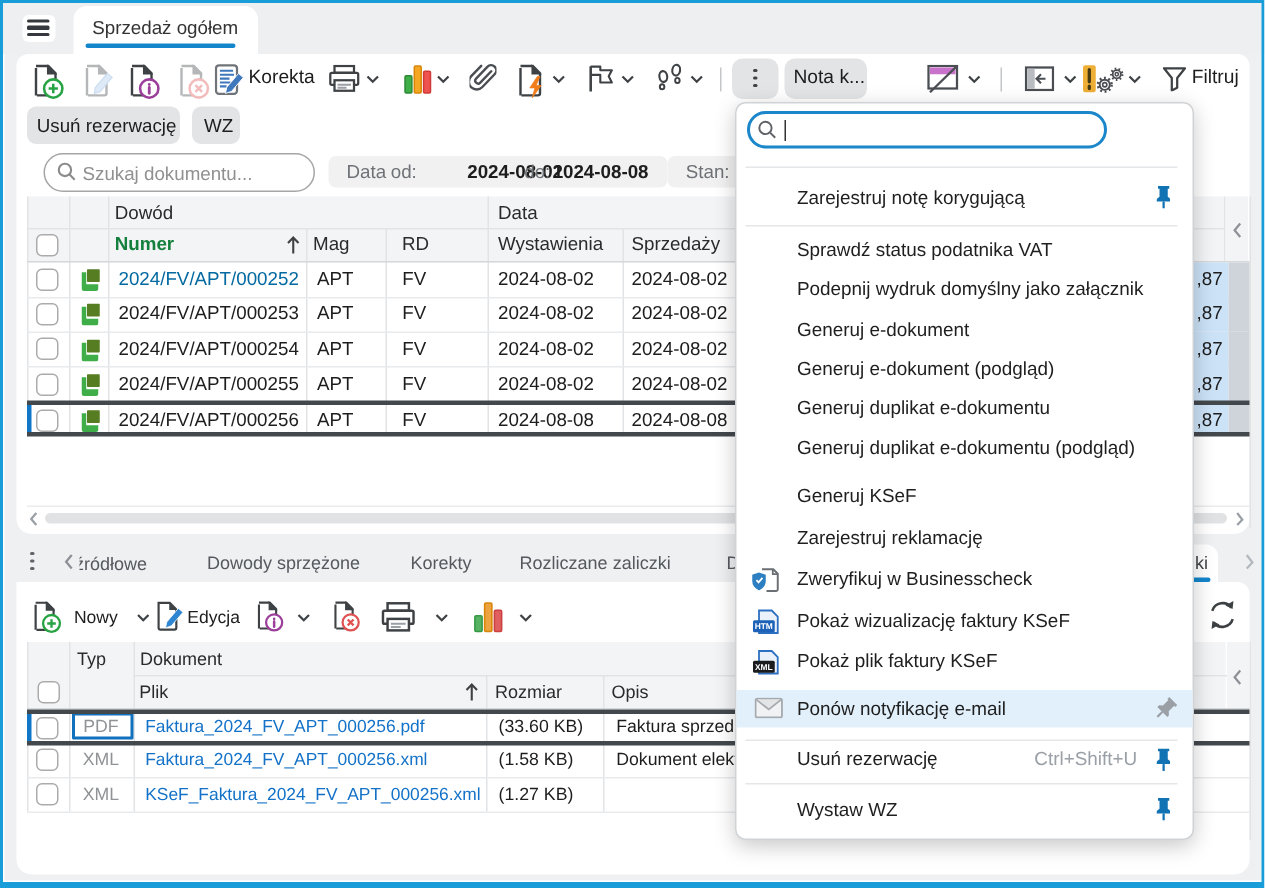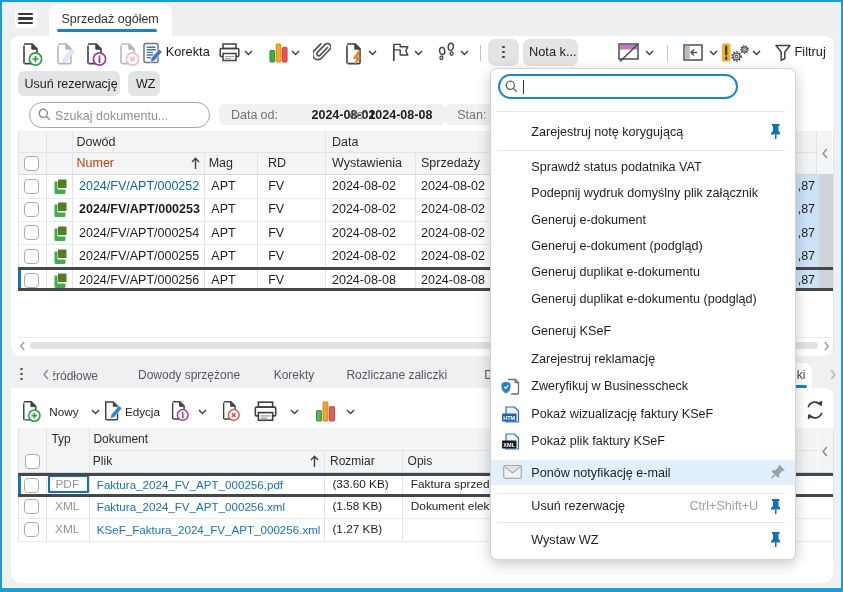--- a/index.html
+++ b/index.html
@@ -170,21 +170,21 @@
 <div style="left:18.3px;top:174px;width:814.5px;height:1.2px;background:#d5d7d9" class="abs "></div>
 <div style="left:18.3px;top:197.8px;width:814.5px;height:1px;background:#e8eaec" class="abs "></div>
 <div style="left:18.3px;top:221.1px;width:814.5px;height:1px;background:#e8eaec" class="abs "></div>
 <div style="left:18.3px;top:244.4px;width:814.5px;height:1px;background:#e8eaec" class="abs "></div>
 <div style="left:816.8px;top:131px;width:15.7px;height:43px;background:#f3f4f6" class="abs "></div>
 <svg class="abs" style="left:819.5px;top:147.5px" width="11" height="11" viewBox="0 0 11 11">
       <path d="M6.82 1L3.08 5.5l3.74 4.5" fill="none" stroke="#8d9196" stroke-width="1.5"></path>
     </svg>
 <div class="abs" style="left:76.5px;top:141.5px;transform:translateY(-50%);font-size:12.5px;color:#2b2b2b;font-weight:400;white-space:nowrap;line-height:1;">Dowód</div>
 <div class="abs" style="left:332px;top:141.5px;transform:translateY(-50%);font-size:12.5px;color:#2b2b2b;font-weight:400;white-space:nowrap;line-height:1;">Data</div>
-<div class="abs" style="left:76.5px;top:163px;transform:translateY(-50%);font-size:12.5px;color:#c2410c;font-weight:400;white-space:nowrap;line-height:1;">Numer</div>
+<div class="abs" style="left:76.5px;top:163px;transform:translateY(-50%);font-size:12.5px;color:#15803d;font-weight:700;white-space:nowrap;line-height:1;">Numer</div>
 <svg class="abs" style="left:190px;top:157px" width="11" height="13" viewBox="0 0 11 13">
       <path d="M5.5 12V1.5M2 5L5.5 1.3 9 5" fill="none" stroke="#3e4245" stroke-width="1.4"></path>
     </svg>
 <div class="abs" style="left:208.7px;top:163px;transform:translateY(-50%);font-size:12.5px;color:#2b2b2b;font-weight:400;white-space:nowrap;line-height:1;">Mag</div>
 <div class="abs" style="left:268px;top:163px;transform:translateY(-50%);font-size:12.5px;color:#2b2b2b;font-weight:400;white-space:nowrap;line-height:1;">RD</div>
 <div class="abs" style="left:332px;top:163px;transform:translateY(-50%);font-size:12.5px;color:#2b2b2b;font-weight:400;white-space:nowrap;line-height:1;">Wystawienia</div>
 <div class="abs" style="left:421px;top:163px;transform:translateY(-50%);font-size:12.5px;color:#2b2b2b;font-weight:400;white-space:nowrap;line-height:1;">Sprzedaży</div>
 <div style="left:24px;top:155.5px;width:15px;height:15px;border:1.6px solid #ababab;border-radius:4px;background:#fff;box-sizing:border-box" class="abs "></div>
 <div style="left:780px;top:174.5px;width:38.8px;height:23.3px;background:#cbe2f7" class="abs "></div>
 <div style="left:818.8px;top:174.5px;width:14px;height:23.3px;background:#ced4da" class="abs "></div>
@@ -202,21 +202,21 @@
 <div class="abs" style="left:421px;top:186.15px;transform:translateY(-50%);font-size:12.5px;color:#1d1d1d;font-weight:400;white-space:nowrap;line-height:1;">2024-08-02</div>
 <div style="left:780px;top:197.8px;width:38.8px;height:23.3px;background:#cbe2f7" class="abs "></div>
 <div style="left:818.8px;top:197.8px;width:14px;height:23.3px;background:#ced4da" class="abs "></div>
 <div class="abs" style="left:797.7px;top:209.45000000000002px;transform:translateY(-50%);font-size:12.5px;color:#1d1d1d;font-weight:400;white-space:nowrap;line-height:1;">,87</div>
 <div style="left:24px;top:201.95000000000002px;width:15px;height:15px;border:1.6px solid #ababab;border-radius:4px;background:#fff;box-sizing:border-box" class="abs "></div>
 <svg class="abs" style="left:52.5px;top:202.45000000000002px" width="14" height="15" viewBox="0 0 14 15">
       <path d="M1.5 2.5h3v8h8v3a1.5 1.5 0 0 1-1.5 1.5H3A1.5 1.5 0 0 1 1.5 13.5z" fill="#3fae49"></path>
       <path d="M1.5 3.5c0-1 .6-1.6 1.5-1.6h1.5v9.6h8.5v2" fill="none" stroke="#3fae49" stroke-width="0"></path>
       <rect x="5" y="0.5" width="8.5" height="8.5" rx="0.5" fill="#567d22"></rect>
     </svg>
-<div class="abs" style="left:79px;top:209.45000000000002px;transform:translateY(-50%);font-size:12.5px;color:#1d1d1d;font-weight:700;white-space:nowrap;line-height:1;">2024/FV/APT/000253</div>
+<div class="abs" style="left:79px;top:209.45000000000002px;transform:translateY(-50%);font-size:12.5px;color:#1d1d1d;font-weight:400;white-space:nowrap;line-height:1;">2024/FV/APT/000253</div>
 <div class="abs" style="left:211.3px;top:209.45000000000002px;transform:translateY(-50%);font-size:12.5px;color:#1d1d1d;font-weight:400;white-space:nowrap;line-height:1;">APT</div>
 <div class="abs" style="left:268.2px;top:209.45000000000002px;transform:translateY(-50%);font-size:12.5px;color:#1d1d1d;font-weight:400;white-space:nowrap;line-height:1;">FV</div>
 <div class="abs" style="left:332px;top:209.45000000000002px;transform:translateY(-50%);font-size:12.5px;color:#1d1d1d;font-weight:400;white-space:nowrap;line-height:1;">2024-08-02</div>
 <div class="abs" style="left:421px;top:209.45000000000002px;transform:translateY(-50%);font-size:12.5px;color:#1d1d1d;font-weight:400;white-space:nowrap;line-height:1;">2024-08-02</div>
 <div style="left:780px;top:221.1px;width:38.8px;height:23.3px;background:#cbe2f7" class="abs "></div>
 <div style="left:818.8px;top:221.1px;width:14px;height:23.3px;background:#ced4da" class="abs "></div>
 <div class="abs" style="left:797.7px;top:232.75px;transform:translateY(-50%);font-size:12.5px;color:#1d1d1d;font-weight:400;white-space:nowrap;line-height:1;">,87</div>
 <div style="left:24px;top:225.25px;width:15px;height:15px;border:1.6px solid #ababab;border-radius:4px;background:#fff;box-sizing:border-box" class="abs "></div>
 <svg class="abs" style="left:52.5px;top:225.75px" width="14" height="15" viewBox="0 0 14 15">
       <path d="M1.5 2.5h3v8h8v3a1.5 1.5 0 0 1-1.5 1.5H3A1.5 1.5 0 0 1 1.5 13.5z" fill="#3fae49"></path>
@@ -396,21 +396,21 @@
 <div style="left:497px;top:149.8px;width:288px;height:1px;background:#e4e6e8" class="abs "></div>
 <div style="left:497px;top:493.4px;width:288px;height:1px;background:#e4e6e8" class="abs "></div>
 <div style="left:497px;top:522.0px;width:288px;height:1px;background:#e4e6e8" class="abs "></div>
 <div style="left:490.5px;top:460.1px;width:304px;height:24.8px;background:#e2f0fb" class="abs "></div>
 <div class="abs" style="left:531.3px;top:131.6px;transform:translateY(-50%);font-size:12.6px;color:#1f1f1f;font-weight:400;white-space:nowrap;line-height:1;">Zarejestruj notę korygującą</div>
 <svg class="abs" style="left:770.75px;top:123.85px;transform:rotate(0deg)" width="9.5" height="15.5" viewBox="0 0 9.5 15.5">
       <path fill="#1273b4" d="M1 0h7.5v1.9h-1v5.2l1.5 1.3c.3.3.5.6.5 1v1H0v-1c0-.4.2-.7.5-1L2 7.1V1.9H1z"></path>
       <rect x="4" y="10.2" width="1.5" height="5" rx=".75" fill="#1273b4"></rect>
     </svg>
 <div class="abs" style="left:531.3px;top:166.7px;transform:translateY(-50%);font-size:12.6px;color:#1f1f1f;font-weight:400;white-space:nowrap;line-height:1;">Sprawdź status podatnika VAT</div>
-<div class="abs" style="left:531.3px;top:193.2px;transform:translateY(-50%);font-size:12.6px;color:#1f1f1f;font-weight:400;white-space:nowrap;line-height:1;">Podepnij wydruk domyślny plik załącznik</div>
+<div class="abs" style="left:531.3px;top:193.2px;transform:translateY(-50%);font-size:12.6px;color:#1f1f1f;font-weight:400;white-space:nowrap;line-height:1;">Podepnij wydruk domyślny jako załącznik</div>
 <div class="abs" style="left:531.3px;top:219.6px;transform:translateY(-50%);font-size:12.6px;color:#1f1f1f;font-weight:400;white-space:nowrap;line-height:1;">Generuj e-dokument</div>
 <div class="abs" style="left:531.3px;top:246.1px;transform:translateY(-50%);font-size:12.6px;color:#1f1f1f;font-weight:400;white-space:nowrap;line-height:1;">Generuj e-dokument (podgląd)</div>
 <div class="abs" style="left:531.3px;top:272.1px;transform:translateY(-50%);font-size:12.6px;color:#1f1f1f;font-weight:400;white-space:nowrap;line-height:1;">Generuj duplikat e-dokumentu</div>
 <div class="abs" style="left:531.3px;top:299.0px;transform:translateY(-50%);font-size:12.6px;color:#1f1f1f;font-weight:400;white-space:nowrap;line-height:1;">Generuj duplikat e-dokumentu (podgląd)</div>
 <div class="abs" style="left:531.3px;top:331.4px;transform:translateY(-50%);font-size:12.6px;color:#1f1f1f;font-weight:400;white-space:nowrap;line-height:1;">Generuj KSeF</div>
 <div class="abs" style="left:531.3px;top:358.9px;transform:translateY(-50%);font-size:12.6px;color:#1f1f1f;font-weight:400;white-space:nowrap;line-height:1;">Zarejestruj reklamację</div>
 <div class="abs" style="left:531.3px;top:386.4px;transform:translateY(-50%);font-size:12.6px;color:#1f1f1f;font-weight:400;white-space:nowrap;line-height:1;">Zweryfikuj w Businesscheck</div>
 <svg class="abs" style="left:501px;top:378px" width="19" height="18" viewBox="0 0 19 18">
 <path d="M7 1.5h7.5l3 3V15a1 1 0 0 1-1 1H10" fill="none" stroke="#6b6f73" stroke-width="1.3"></path>
 <path d="M14.2 1.5v3.2h3.3" fill="none" stroke="#6b6f73" stroke-width="1.2"></path>

